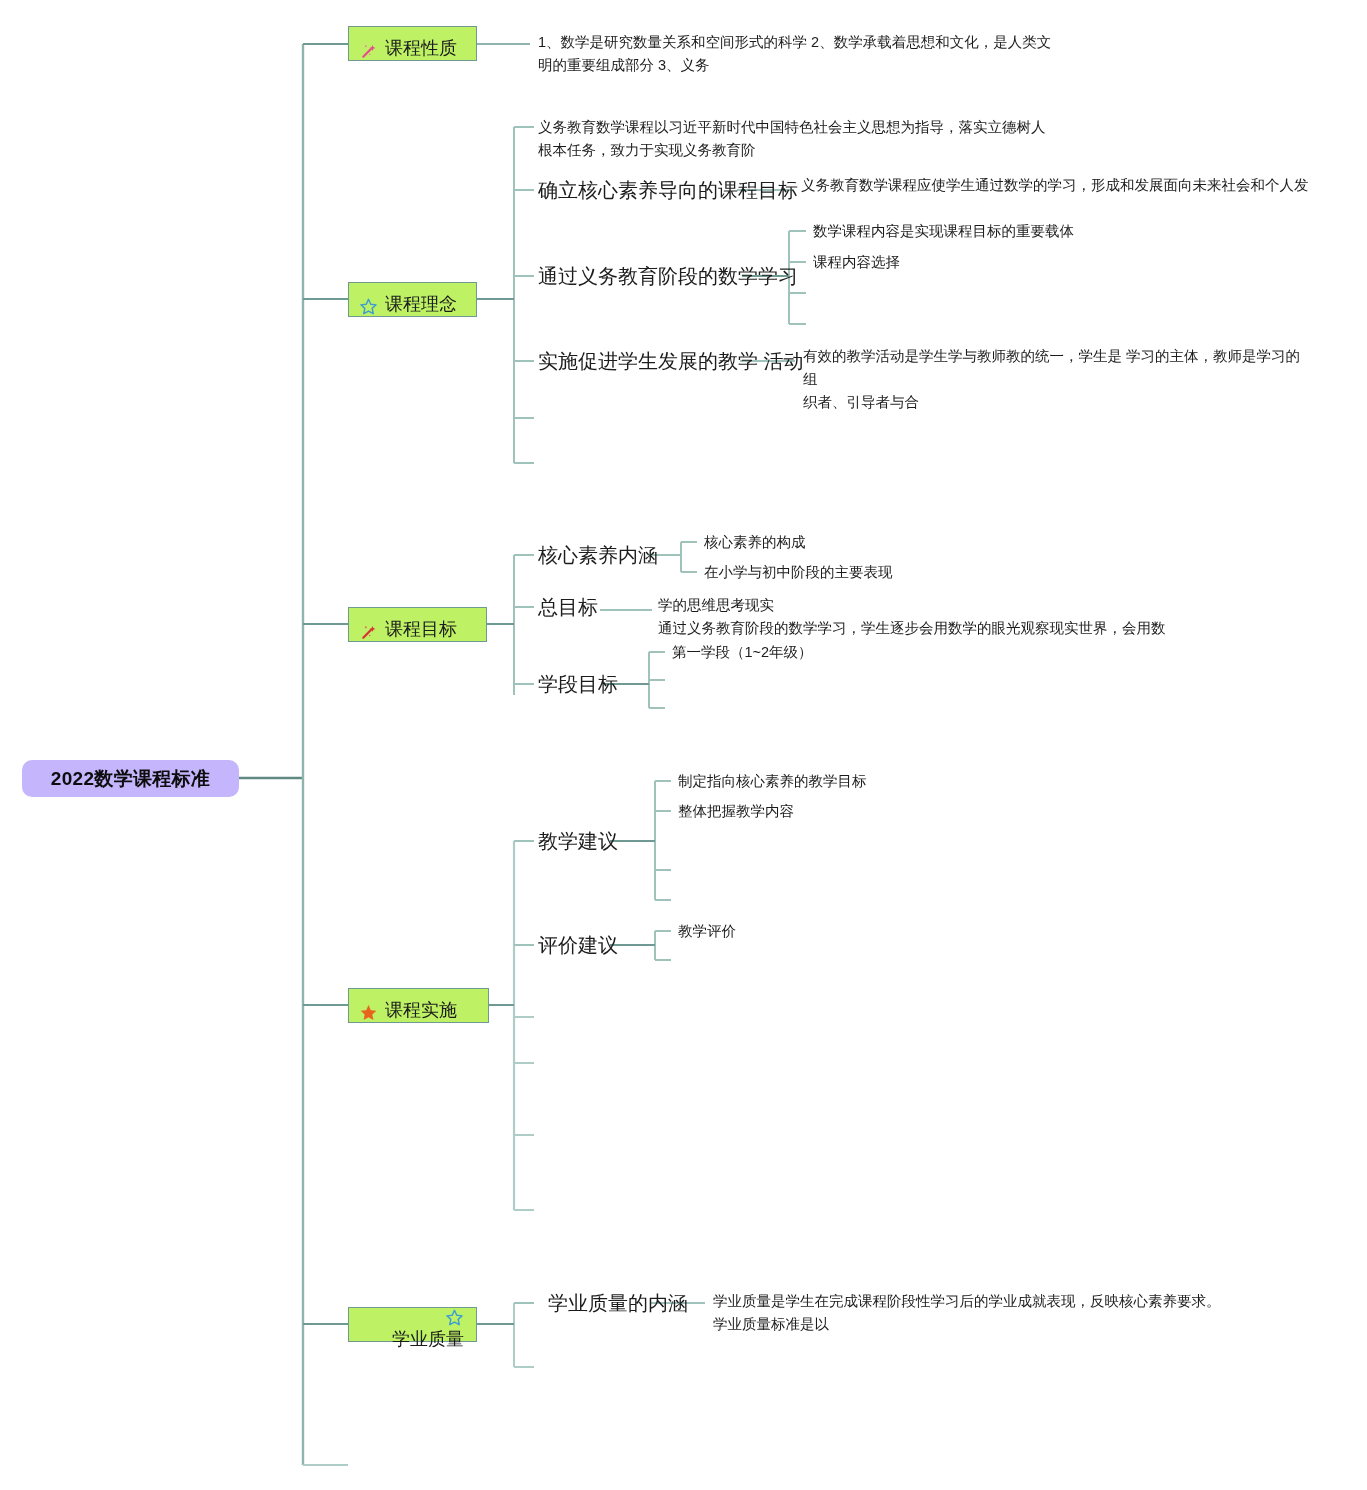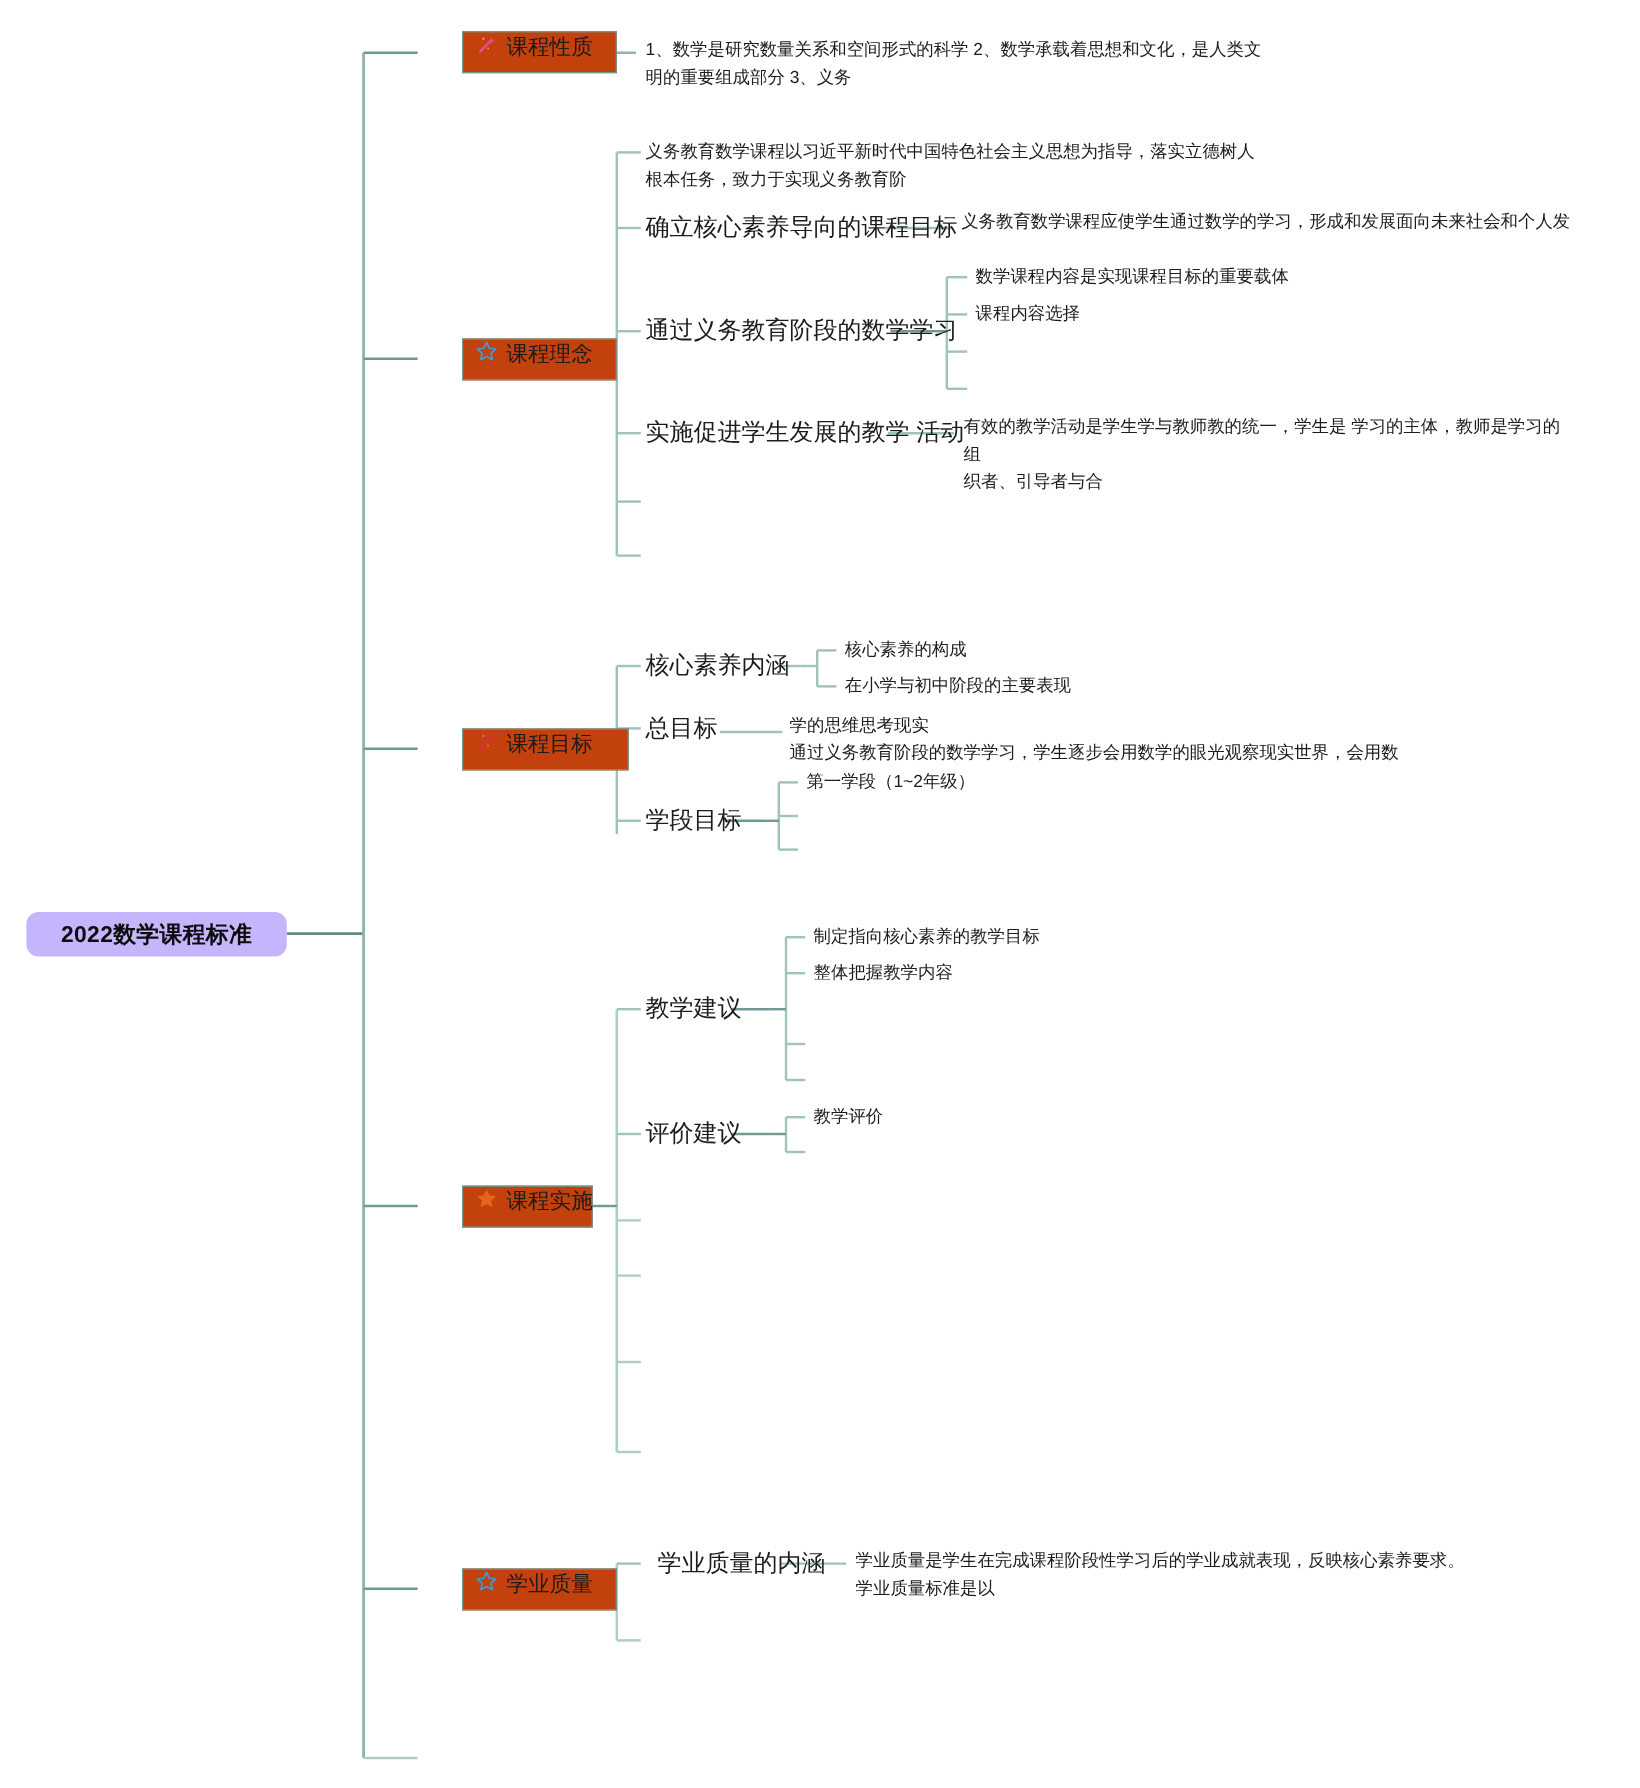--- a/index.html
+++ b/index.html
@@ -47,26 +47,25 @@
     font-weight: bold;
     color: #0d0d0d;
     letter-spacing: 0.3px;
     white-space: nowrap;
   }
   
   .branch-node {
     position: absolute;
     height: 35px;
     border: 1.6px solid #6f9a93;
-    background: #c2410c;
+    background: #bef264;
     display: flex;
-    align-items: flex-start;
+    align-items: flex-end;
     padding: 0 12px 0 10px;
     box-sizing: border-box;
-    margin-left: 37px;
   }
   .branch-node .branch-label {
     font-size: 18px;
     color: #1c1c1c;
     white-space: nowrap;
     margin-left: 7px;
   }
   .branch-icon {
     width: 19px;
     height: 19px;
@@ -265,37 +264,37 @@
 
   <div class="sub1" style="left:538px; top:598px;">总目标</div>
   <div class="para" style="left:658px; top:594px; width:520px;">
     <div>学的思维思考现实</div>
     <div>通过义务教育阶段的数学学习，学生逐步会用数学的眼光观察现实世界，会用数</div>
   </div>
 
   <div class="sub1" style="left:538px; top:675px;">学段目标</div>
   <div class="sub2" style="left:672px; top:643px;">第一学段（1~2年级）</div>
 
-  <div class="branch-node" style="left:348px; top:988px; width:109px;">
+  <div class="branch-node" style="left:348px; top:988px; width:141px;">
     <span class="branch-icon">
       <svg viewBox="0 0 20 20" width="19" height="19">
         <path d="M10 2.1 L12.45 7.5 L18.3 8.2 L14.0 12.1 L15.2 17.9 L10 15.0 L4.8 17.9 L6.0 12.1 L1.7 8.2 L7.55 7.5 Z" fill="#e8641e"></path>
       </svg>
     </span>
     <span class="branch-label">课程实施</span>
   </div>
 
   <div class="sub1" style="left:538px; top:832px;">教学建议</div>
   <div class="sub2" style="left:678px; top:772px;">制定指向核心素养的教学目标</div>
   <div class="sub2" style="left:678px; top:802px;">整体把握教学内容</div>
 
   <div class="sub1" style="left:538px; top:936px;">评价建议</div>
   <div class="sub2" style="left:678px; top:922px;">教学评价</div>
 
-  <div class="branch-node" style="left:348px; top:1307px; width:129px;">
+  <div class="branch-node" style="left:348px; top:1307px; width:129px;flex-direction:column;">
     <span class="branch-icon">
       <svg viewBox="0 0 20 20" width="19" height="19">
         <path d="M10 2.4 L12.35 7.6 L18 8.25 L13.85 12.0 L15.0 17.6 L10 14.8 L5.0 17.6 L6.15 12.0 L2 8.25 L7.65 7.6 Z" fill="none" stroke="#3e9bd4" stroke-width="1.5" stroke-linejoin="round"></path>
       </svg>
     </span>
     <span class="branch-label">学业质量</span>
   </div>
 
   <div class="sub1" style="left:548px; top:1294px;">学业质量的内涵</div>
   <div class="para" style="left:713px; top:1290px; width:520px;">

